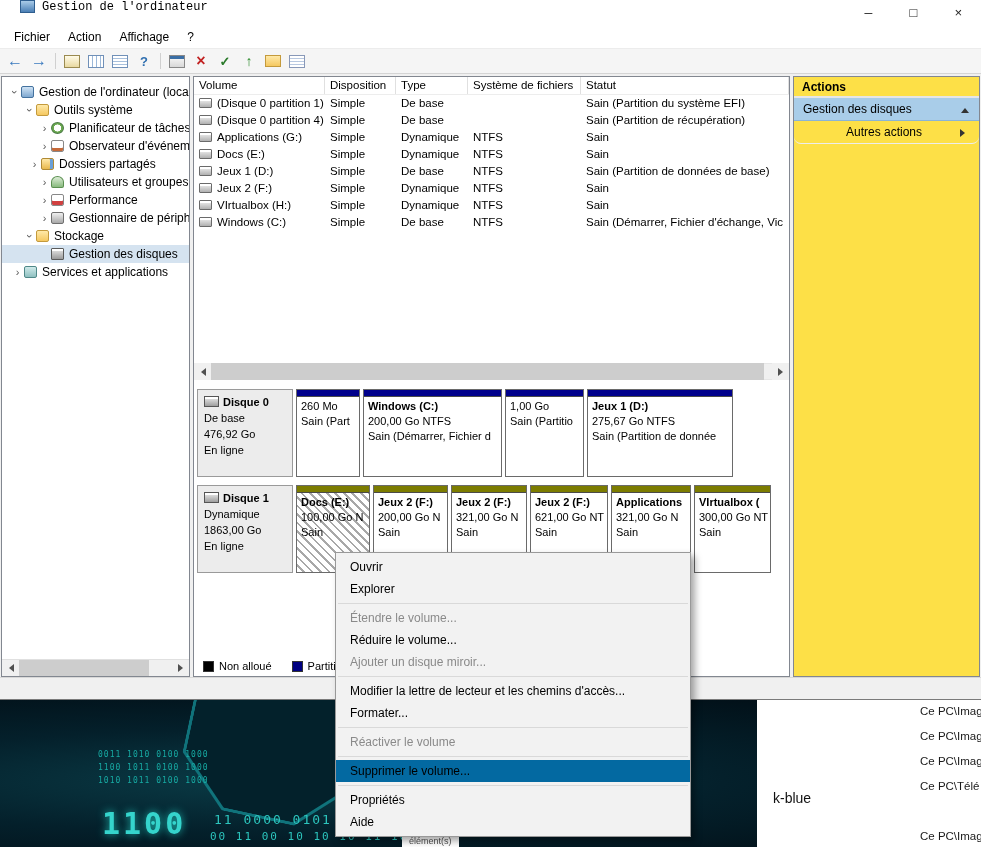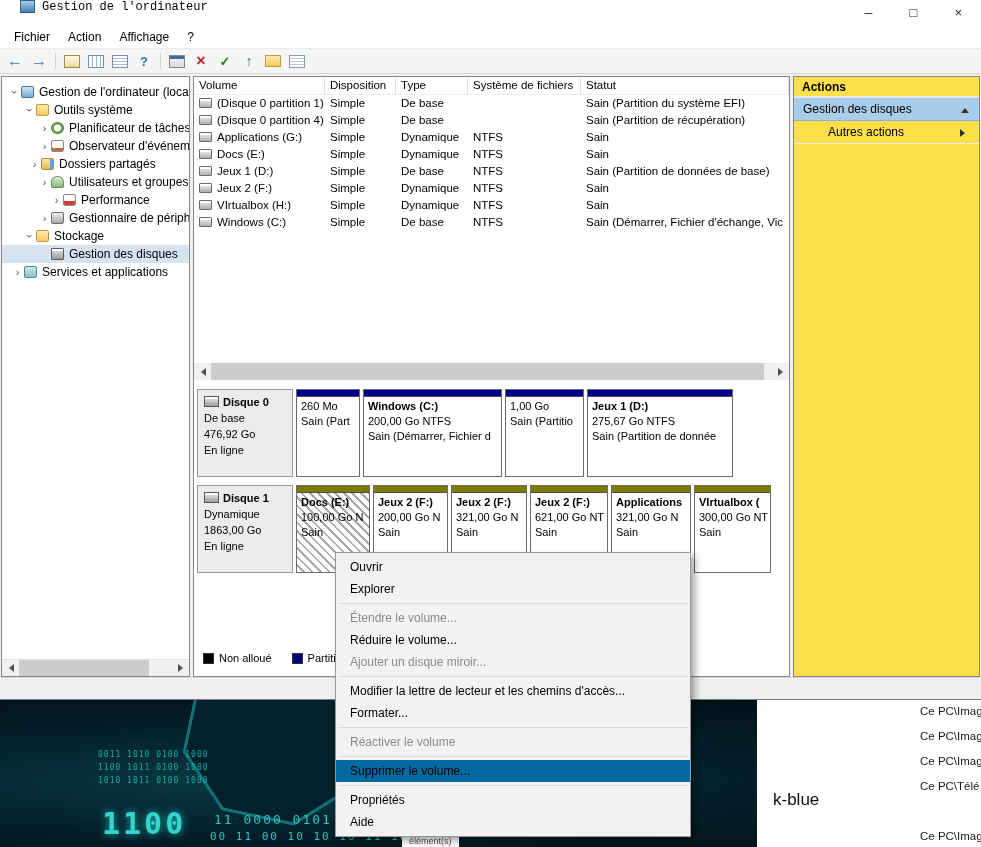--- a/index.html
+++ b/index.html
@@ -81,53 +81,53 @@
   .disk-ic { display: inline-block; width: 15px; height: 11px; margin-right: 4px; background: linear-gradient(#ededed,#9e9e9e); border: 1px solid #555; vertical-align: -1px; box-shadow: inset 0 2px 0 #fff; }
   .parts { flex: 1; display: flex; gap: 3px; margin-left: 3px; overflow: hidden; }
   .part { border: 1px solid #6a6a6a; display: flex; flex-direction: column; flex: none; background: #fff; }
   .strip { height: 7px; flex: none; border-bottom: 1px solid #4a4a4a; }
   .strip-navy { background: #00008b; }
   .strip-olive { background: #7c7c00; }
   .pbody { flex: 1; padding: 2px 4px; font-size: 11px; line-height: 1.35; overflow: hidden; white-space: nowrap; }
   .pt { font-weight: bold; }
   .pt:empty { display: none; }
   .part.selected .pbody { background: repeating-linear-gradient(45deg,#fff 0 4px,#a8a8a8 4px 6px); }
-  .legend { position: absolute; bottom: 12px; left: 9px; display: flex; gap: 20px; font-size: 11px; align-items: center; }
+  .legend { position: absolute; bottom: 4px; left: 9px; display: flex; gap: 20px; font-size: 11px; align-items: center; }
   .sw { width: 11px; height: 11px; display: inline-block; margin-right: 5px; border: 1px solid #333; vertical-align: -2px; }
   .sw-black { background: #000; }
   .sw-navy { background: #000080; }
 
   
   .actions-pane { position: absolute; left: 793px; top: 2px; right: 1px; bottom: 0; background: #fde047; border: 1px solid #828790; overflow: hidden; }
   .actions-header { height: 21px; padding: 3px 8px; font-weight: bold; font-size: 12px; border-bottom: 2px solid #e6e6e6; }
   .action-item { height: 23px; display: flex; align-items: center; padding: 0 9px; border-bottom: 1px solid #ededed; font-size: 12px; position: relative; }
   .action-item.selected { background: #a9cde9; border-bottom: 1px solid #8ab4d6; }
   .caret-up { position: absolute; right: 10px; width: 0; height: 0; border: 4px solid transparent; border-bottom: 5px solid #333; top: 6px; }
   .caret-right { position: absolute; right: 10px; width: 0; height: 0; border: 4px solid transparent; border-left: 5px solid #333; top: 8px; }
-  .action-sub { padding-left: 34px; }
+  .action-sub { padding-left: 52px; border-radius: 7px; }
 
   
   .context-menu { position: absolute; left: 335px; top: 552px; width: 356px; background: #f2f2f2; border: 1px solid #999; box-shadow: 4px 4px 7px rgba(0,0,0,.35); padding: 3px 0; z-index: 10; }
   .mi { height: 22px; line-height: 22px; padding: 0 24px 0 14px; white-space: nowrap; overflow: hidden; font-size: 12px; }
   .mi.sepline { height: 1px; line-height: 1px; padding: 0; background: #d9d9d9; margin: 3px 2px; }
   .mi.disabled { color: #8a8a8a; }
   .mi.highlighted { background: #0369a1; }
 
   
   .desktop { position: absolute; left: 0; top: 700px; width: 981px; height: 147px; background: radial-gradient(ellipse at 28% 55%, #0a3b46 0%, #04202b 45%, #010b12 100%); overflow: hidden; z-index: 1; }
   .octagon { position: absolute; left: 188px; top: -50px; width: 175px; height: 170px; clip-path: polygon(29% 0,71% 0,100% 29%,100% 71%,71% 100%,29% 100%,0 71%,0 29%); background: #10737b; transform: rotate(12deg); }
   .octagon-inner { position: absolute; inset: 3px; clip-path: polygon(29% 0,71% 0,100% 29%,100% 71%,71% 100%,29% 100%,0 71%,0 29%); background: #03212b; }
   .bin-small { position: absolute; left: 98px; top: 48px; font: 8px "DejaVu Sans Mono", monospace; color: #17a9a2; line-height: 13px; letter-spacing: 1px; }
   .bin-big { position: absolute; left: 102px; top: 106px; font: bold 30px "DejaVu Sans Mono", monospace; color: #35d4cc; text-shadow: 0 0 9px #1dbbb2; letter-spacing: 3px; }
   .bin-mid { position: absolute; left: 214px; top: 112px; font: 13px "DejaVu Sans Mono", monospace; color: #2cc5bd; letter-spacing: 2px; }
   .bin-low { position: absolute; left: 210px; top: 130px; font: 11px "DejaVu Sans Mono", monospace; color: #2cc5bd; letter-spacing: 2px; }
   .explorer { position: absolute; left: 757px; top: 0; width: 224px; height: 147px; background: #fff; overflow: hidden; }
   .file-row { height: 25px; padding-top: 4px; white-space: nowrap; }
   .file-path { margin-left: 163px; font-size: 11.5px; color: #1a1a1a; white-space: nowrap; }
-  .kblue { position: absolute; left: 16px; top: 90px; font-size: 17px; color: #111; }
+  .kblue { position: absolute; left: 16px; top: 90px; font-size: 14px; color: #111; }
   .status-chip { position: absolute; left: 402px; top: 836px; background: #fff; padding: 0 7px; font-size: 9px; color: #555; height: 11px; line-height: 11px; z-index: 3; }
 </style>
 </head>
 <body>
 
 <div class="page">
 
   <div class="desktop">
     <div class="octagon">
         <div class="octagon-inner"></div>
@@ -235,21 +235,21 @@
             <div class="trow" style="padding-left: 26px;">
               <span class="chev closed"></span>
               <span class="ti ti-shared"></span>
               <span class="tlabel">Dossiers partagés</span>
             </div>
             <div class="trow" style="padding-left: 36px;">
               <span class="chev closed"></span>
               <span class="ti ti-users"></span>
               <span class="tlabel">Utilisateurs et groupes l</span>
             </div>
-            <div class="trow" style="padding-left: 48px;">
+            <div class="trow" style="padding-left: 36px;">
               <span class="chev closed"></span>
               <span class="ti ti-perf"></span>
               <span class="tlabel">Performance</span>
             </div>
             <div class="trow" style="padding-left: 36px;">
               <span class="chev closed"></span>
               <span class="ti ti-device"></span>
               <span class="tlabel">Gestionnaire de périphé</span>
             </div>
             <div class="trow" style="padding-left: 21px;">

